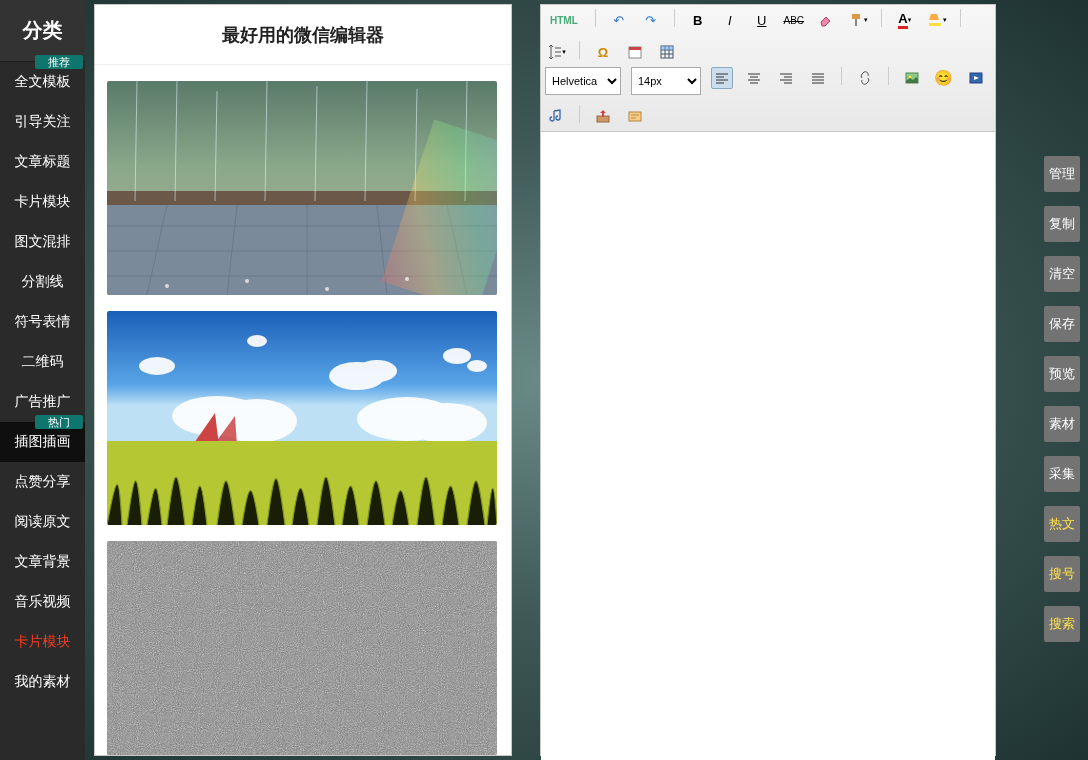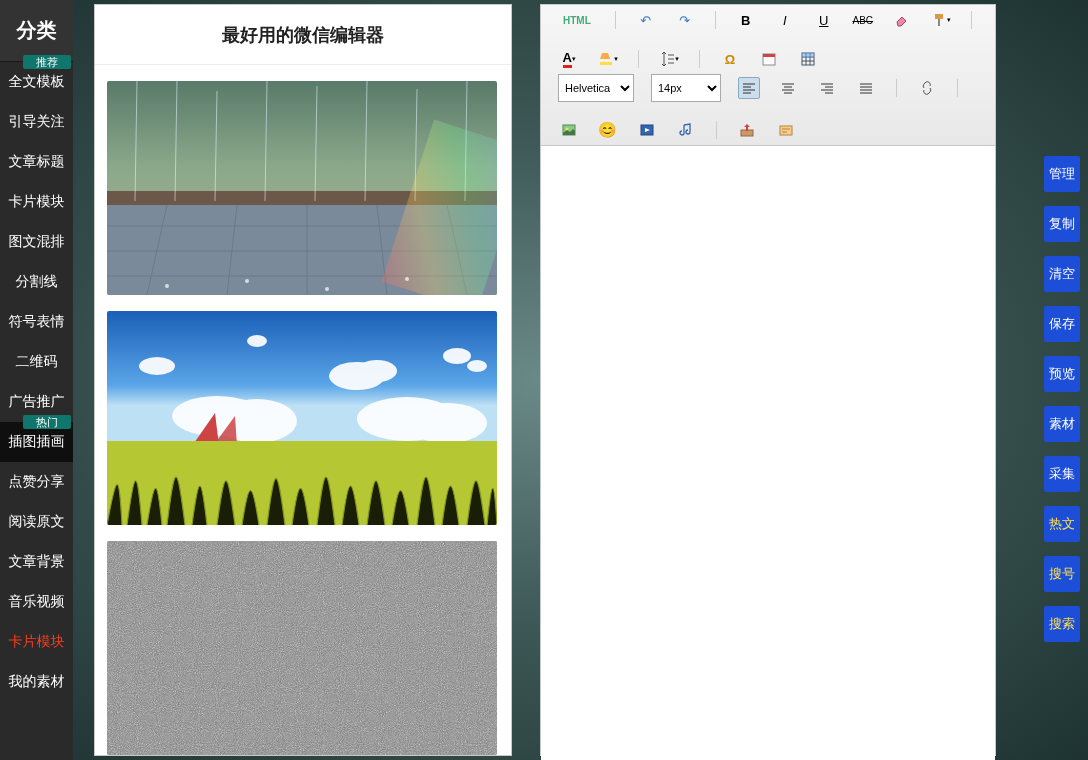--- a/index.html
+++ b/index.html
@@ -1,41 +1,41 @@
 <!DOCTYPE html>
 <html><head>
 <meta charset="utf-8">
 <style>
 *{margin:0;padding:0;box-sizing:border-box;}
 body{font-family:"Microsoft YaHei",Arial,sans-serif;background:radial-gradient(ellipse at center,#6a8a88 0%,#3d5856 45%,#1e3331 100%);width:1088px;height:760px;overflow:hidden;position:relative;}
-.sidebar{position:absolute;left:0;top:0;width:73px;height:760px;background:#2a2a2a;z-index:10;}
+.sidebar{position:absolute;left:0;top:0;width:85px;height:760px;background:#2a2a2a;z-index:10;}
 .sidebar-header{height:62px;background:#333;color:#fff;font-size:20px;font-weight:bold;display:flex;align-items:center;justify-content:center;border-bottom:1px solid #1a1a1a;}
 .sidebar-item{position:relative;height:40px;color:#fff;font-size:14px;display:flex;align-items:center;justify-content:center;cursor:pointer;}
 .sidebar-item.active{background:#0f0f0f;font-family:Liberation Serif, serif;}
 .sidebar-item.highlight{color:#ff3b1f;}
 .badge{position:absolute;top:-7px;right:2px;background:#0f766e;color:#fff;font-size:11px;padding:0 13px;border-radius:2px;line-height:14px;}
 .template-panel{position:absolute;left:94px;top:4px;width:418px;height:752px;background:#fff;border:1px solid #c8c8c8;}
 .template-header{height:60px;font-size:18px;font-weight:bold;color:#222;display:flex;align-items:center;justify-content:center;border-bottom:1px solid #eee;}
 .template-body{height:692px;overflow-y:auto;padding:16px 12px;}
 .template-body::-webkit-scrollbar{width:8px;}
 .template-body::-webkit-scrollbar-thumb{background:#ccc;border-radius:4px;}
 .thumb{width:390px;height:214px;margin-bottom:16px;border-radius:2px;overflow:hidden;cursor:pointer;}
 .thumb svg{width:100%;height:100%;display:block;}
 .editor-panel{position:absolute;left:540px;top:4px;width:456px;height:752px;background:#fff;border:1px solid #c8c8c8;}
 .toolbar{background:linear-gradient(#f7f7f7,#e8e8e8);border-bottom:1px solid #c8c8c8;padding:2px;}
-.toolbar-row{display:flex;align-items:center;padding:2px;gap:17px;flex-wrap:wrap;margin-left:13px;}
+.toolbar-row{display:flex;padding:2px;gap:10px;flex-wrap:wrap;}
 .tb-btn{width:22px;height:22px;display:flex;align-items:center;justify-content:center;cursor:pointer;border:1px solid transparent;border-radius:2px;font-size:13px;}
 .tb-btn.wide{width:auto;padding:0 4px;font-size:10px;color:#4a7;font-weight:bold;}
 .tb-sep{width:1px;height:18px;background:#ccc;margin:0 2px;}
 .tb-sel{height:28px;border:1px solid #aaa;background:#fff;font-size:11px;padding:0 2px;}
 .tb-btn svg{width:16px;height:16px;}
 .tb-btn.active{background:#cde;border-color:#8ab;}
 .editor-content{height:694px;background:#fff;padding:10px;}
 .right-bar{position:absolute;right:6px;top:156px;width:38px;z-index:10;}
-.right-btn{width:36px;height:36px;background:#1d4ed8;color:#fff;font-size:13px;display:flex;align-items:center;justify-content:center;margin-bottom:14px;cursor:pointer;border-radius:2px;line-height:1.1;text-align:center;}
+.right-btn{width:36px;height:36px;background:#737373;color:#fff;font-size:13px;display:flex;align-items:center;justify-content:center;margin-bottom:14px;cursor:pointer;border-radius:2px;line-height:1.1;text-align:center;}
 .right-btn.alt{color:#ffe24a;}
 </style>
 </head>
 <body>
 
 <div class="sidebar">
   <div class="sidebar-header">分类</div>
   <div id="sidebar-items">
       <div class="sidebar-item">
         <span class="badge">推荐</span>

